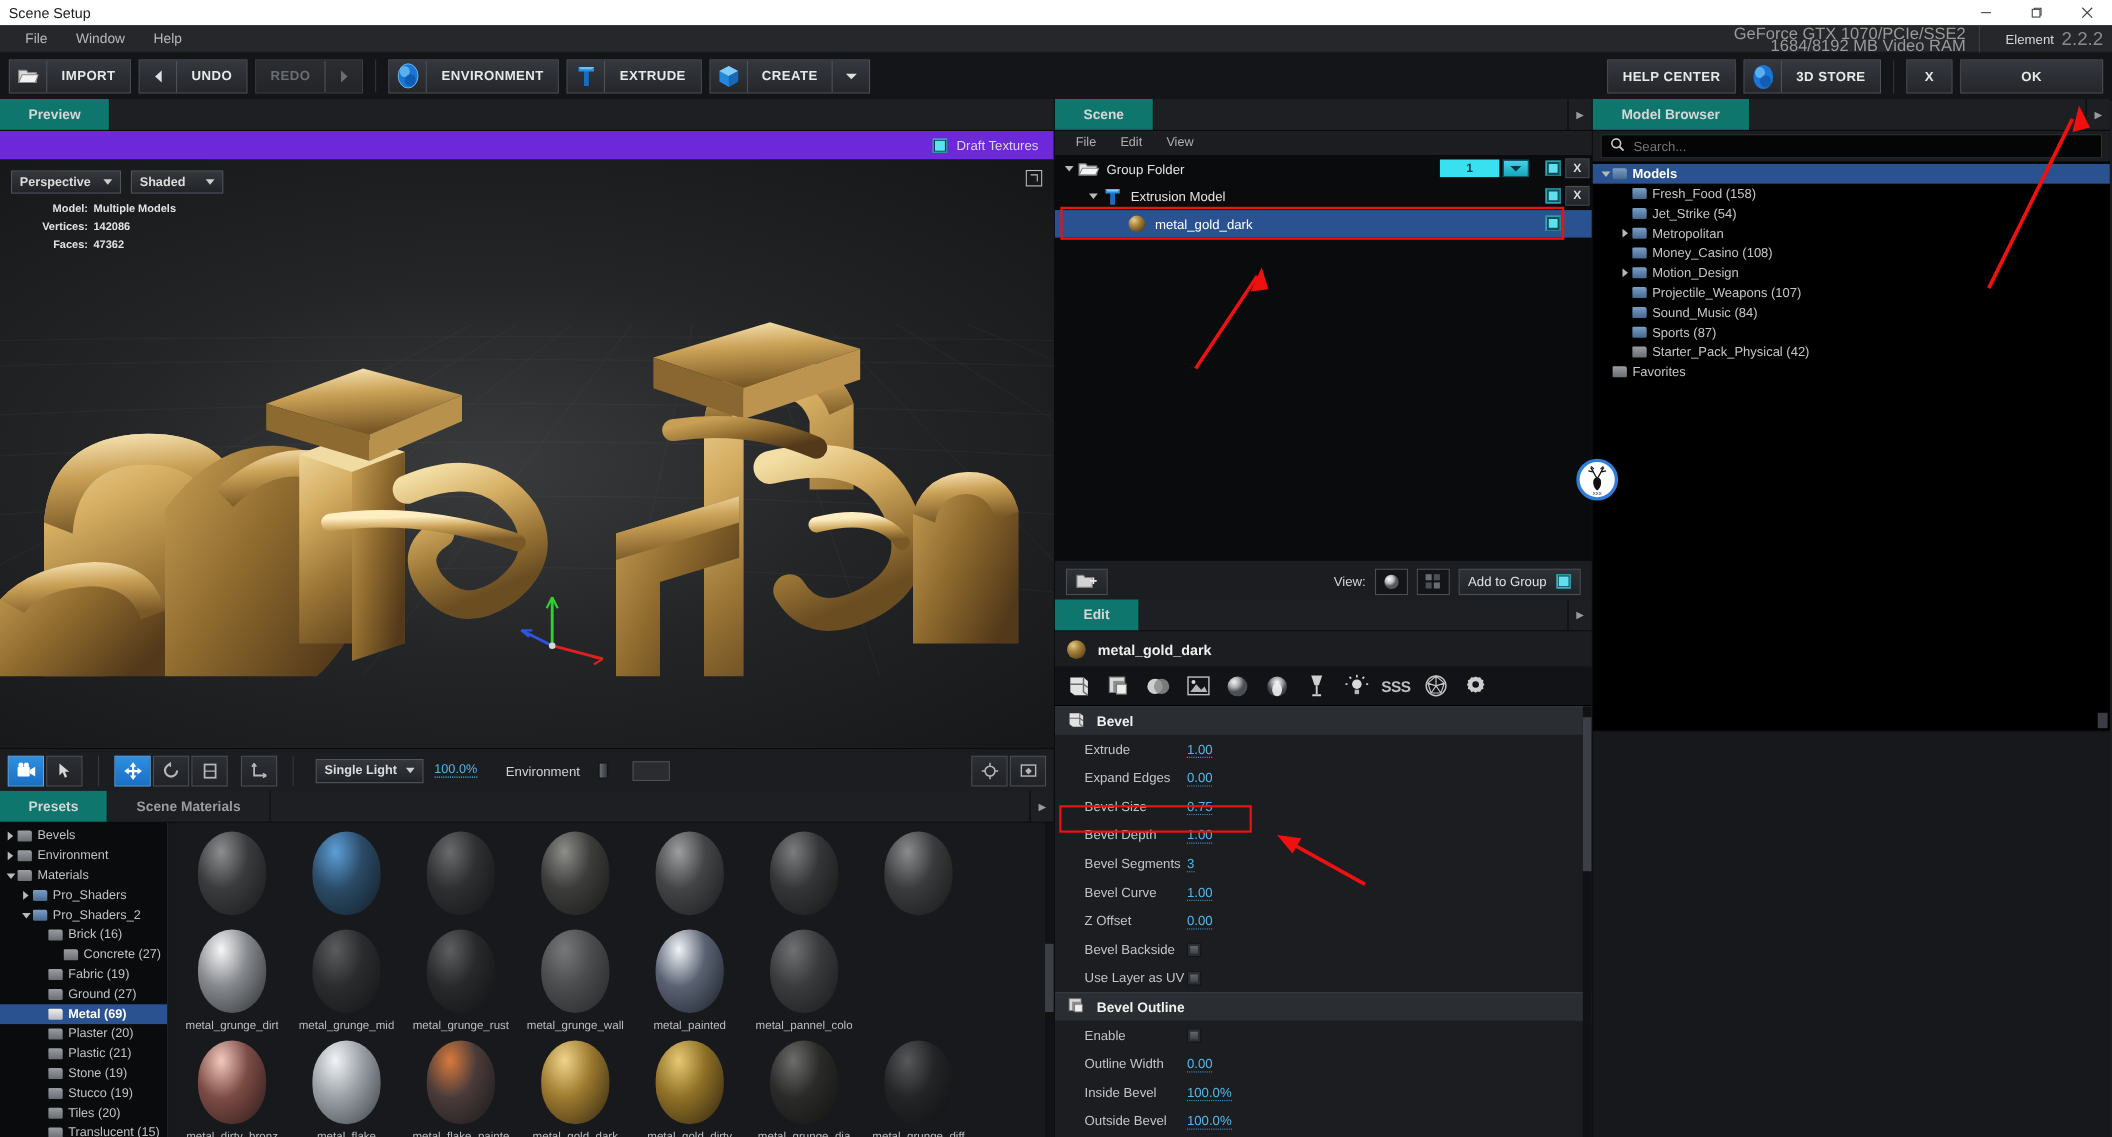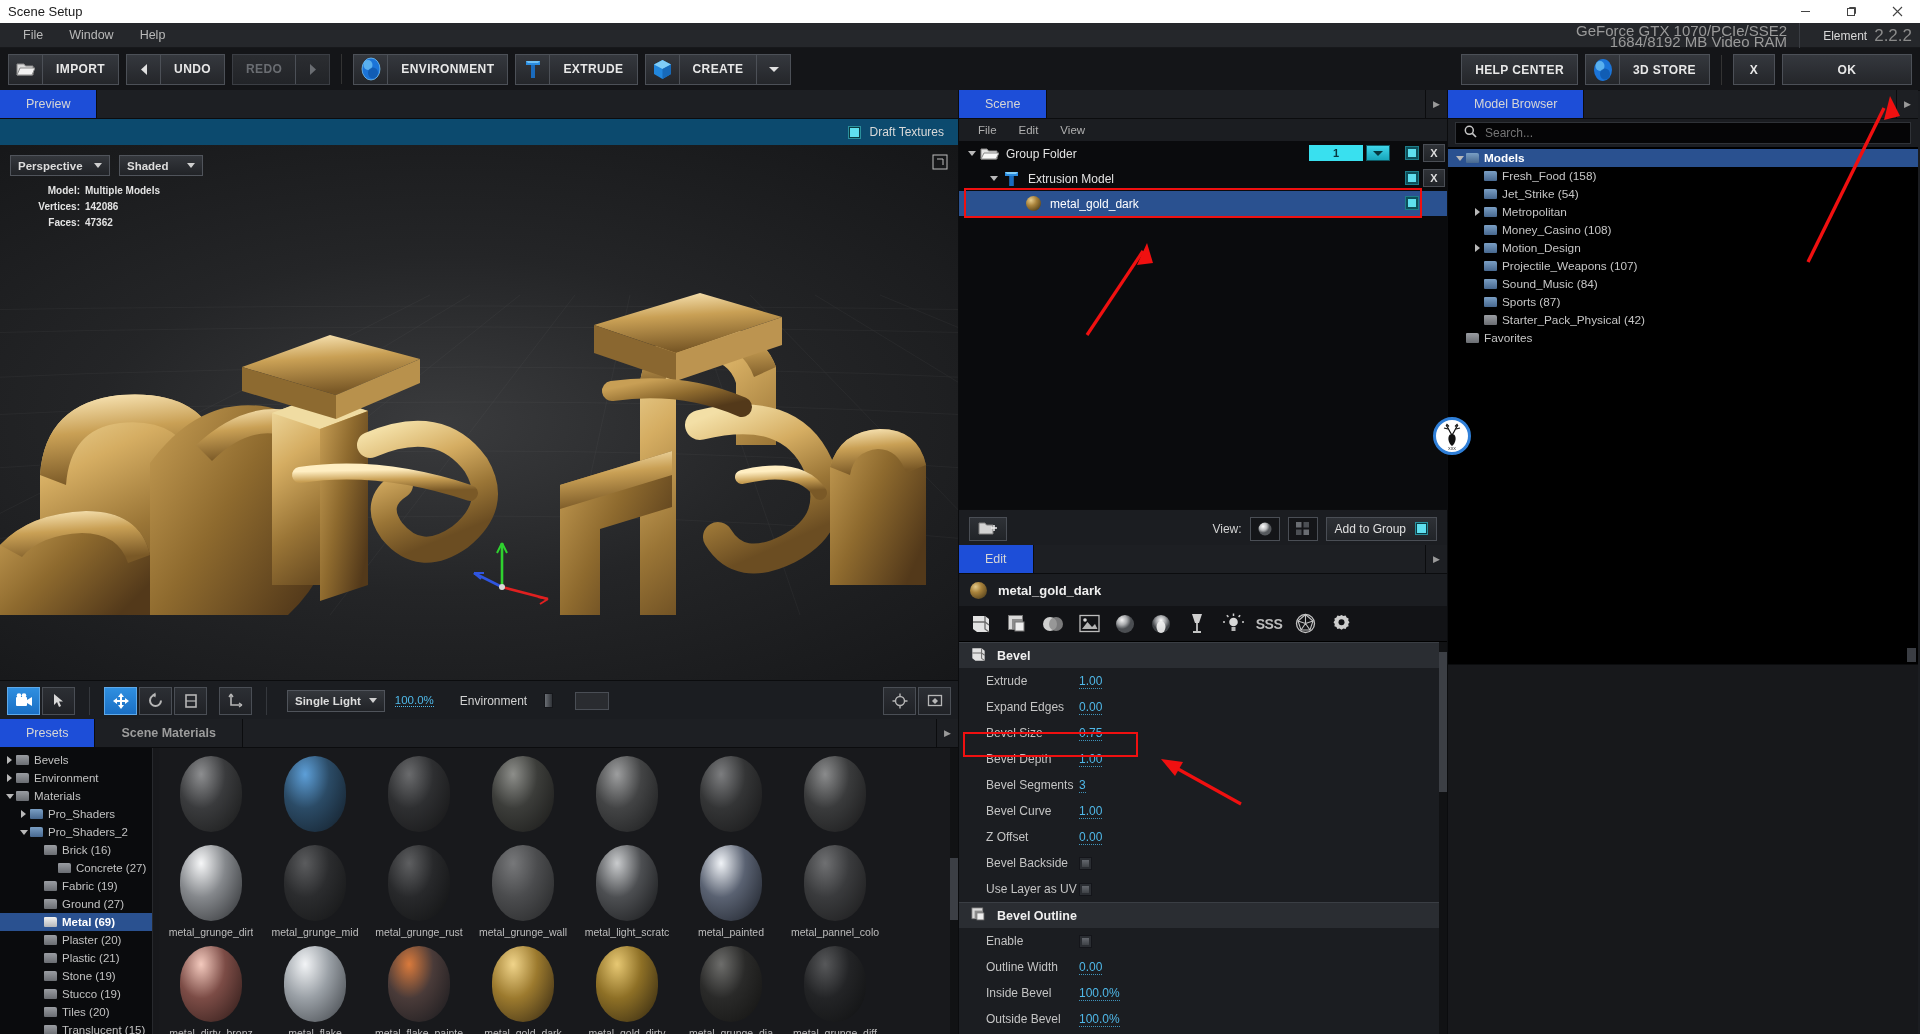--- a/index.html
+++ b/index.html
@@ -67,28 +67,28 @@
 
   
   .main{ display:flex; height:943px; }
 
   
   .leftcol{ width:958px; display:flex; flex-direction:column; background:#1b1d21; }
 
   .tabbar{ height:28px; background:#141518; display:flex; align-items:flex-end; position:relative; border-bottom:1px solid #0b0c0e;}
   .tab{
     height:28px; padding:0 26px; display:flex; align-items:center; justify-content:center;
-    font-size:12.5px; font-weight:normal; color:#d6d6d6; background:#1d4ed8;
+    font-size:12.5px; font-weight:bold; color:#d6d6d6; background:#0f766e;
     border-right:1px solid #0b0c0e;
   }
   .tab.inactive{ background:#1d1f23; color:#9c9c9c; font-weight:bold; }
   .tabfill{ flex:1; background:#1d1f23; height:28px; }
   .tabarrow{ width:22px; height:28px; background:#1d1f23; display:flex; align-items:center; justify-content:center; color:#9a9a9a; font-size:9px; border-left:1px solid #0b0c0e;}
 
-  .prevhead{ height:26px; background:#0c4a6e; display:flex; align-items:center; justify-content:flex-end; padding-right:14px;text-align:right; }
+  .prevhead{ height:26px; background:#6d28d9; display:flex; align-items:center; justify-content:flex-end; padding-right:14px;text-align:right; }
   .draft{ display:flex; align-items:center; gap:9px; font-size:12px; color:#d9d9d9; }
   .chkon{ width:13px;height:13px; background:#5fe0ef; border:1px solid #2a8f9c; box-shadow:inset 0 0 0 1px #0a3b42; }
 
   
   .viewport{
     flex:1; position:relative; overflow:hidden;
     background:
       radial-gradient(ellipse 80% 70% at 46% 52%, #3a3b3d 0%, #242527 45%, #151618 100%);
     border-bottom:1px solid #0b0c0e;
   }
@@ -672,24 +672,20 @@
               </div>
               <div class="mcell">
                 <div class="sph" style="background: radial-gradient(at 34% 24%, rgb(94, 95, 97) 0%, rgb(40, 41, 43) 42%, rgb(16, 17, 18) 100%);"></div>
                 <div class="nm">metal_grunge_rust</div>
               </div>
               <div class="mcell">
                 <div class="sph" style="background: radial-gradient(at 34% 24%, rgb(119, 120, 122) 0%, rgb(75, 76, 78) 42%, rgb(36, 37, 38) 100%);"></div>
                 <div class="nm">metal_grunge_wall</div>
               </div>
               <div class="mcell">
-                <div class="sph" style="background: radial-gradient(at 34% 24%, rgb(201, 203, 205) 0%, rgb(77, 79, 82) 42%, rgb(20, 21, 23) 100%);"></div>
-                <div class="nm">metal_light_scratc</div>
-              </div>
-              <div class="mcell">
                 <div class="sph" style="background: radial-gradient(at 34% 24%, rgb(240, 243, 247) 0%, rgb(90, 98, 114) 42%, rgb(26, 30, 38) 100%);"></div>
                 <div class="nm">metal_painted</div>
               </div>
               <div class="mcell">
                 <div class="sph" style="background: radial-gradient(at 34% 24%, rgb(111, 112, 114) 0%, rgb(58, 59, 61) 42%, rgb(25, 25, 26) 100%);"></div>
                 <div class="nm">metal_pannel_colo</div>
               </div>
             </div>
             <div class="mrow">
               <div class="mcell">

